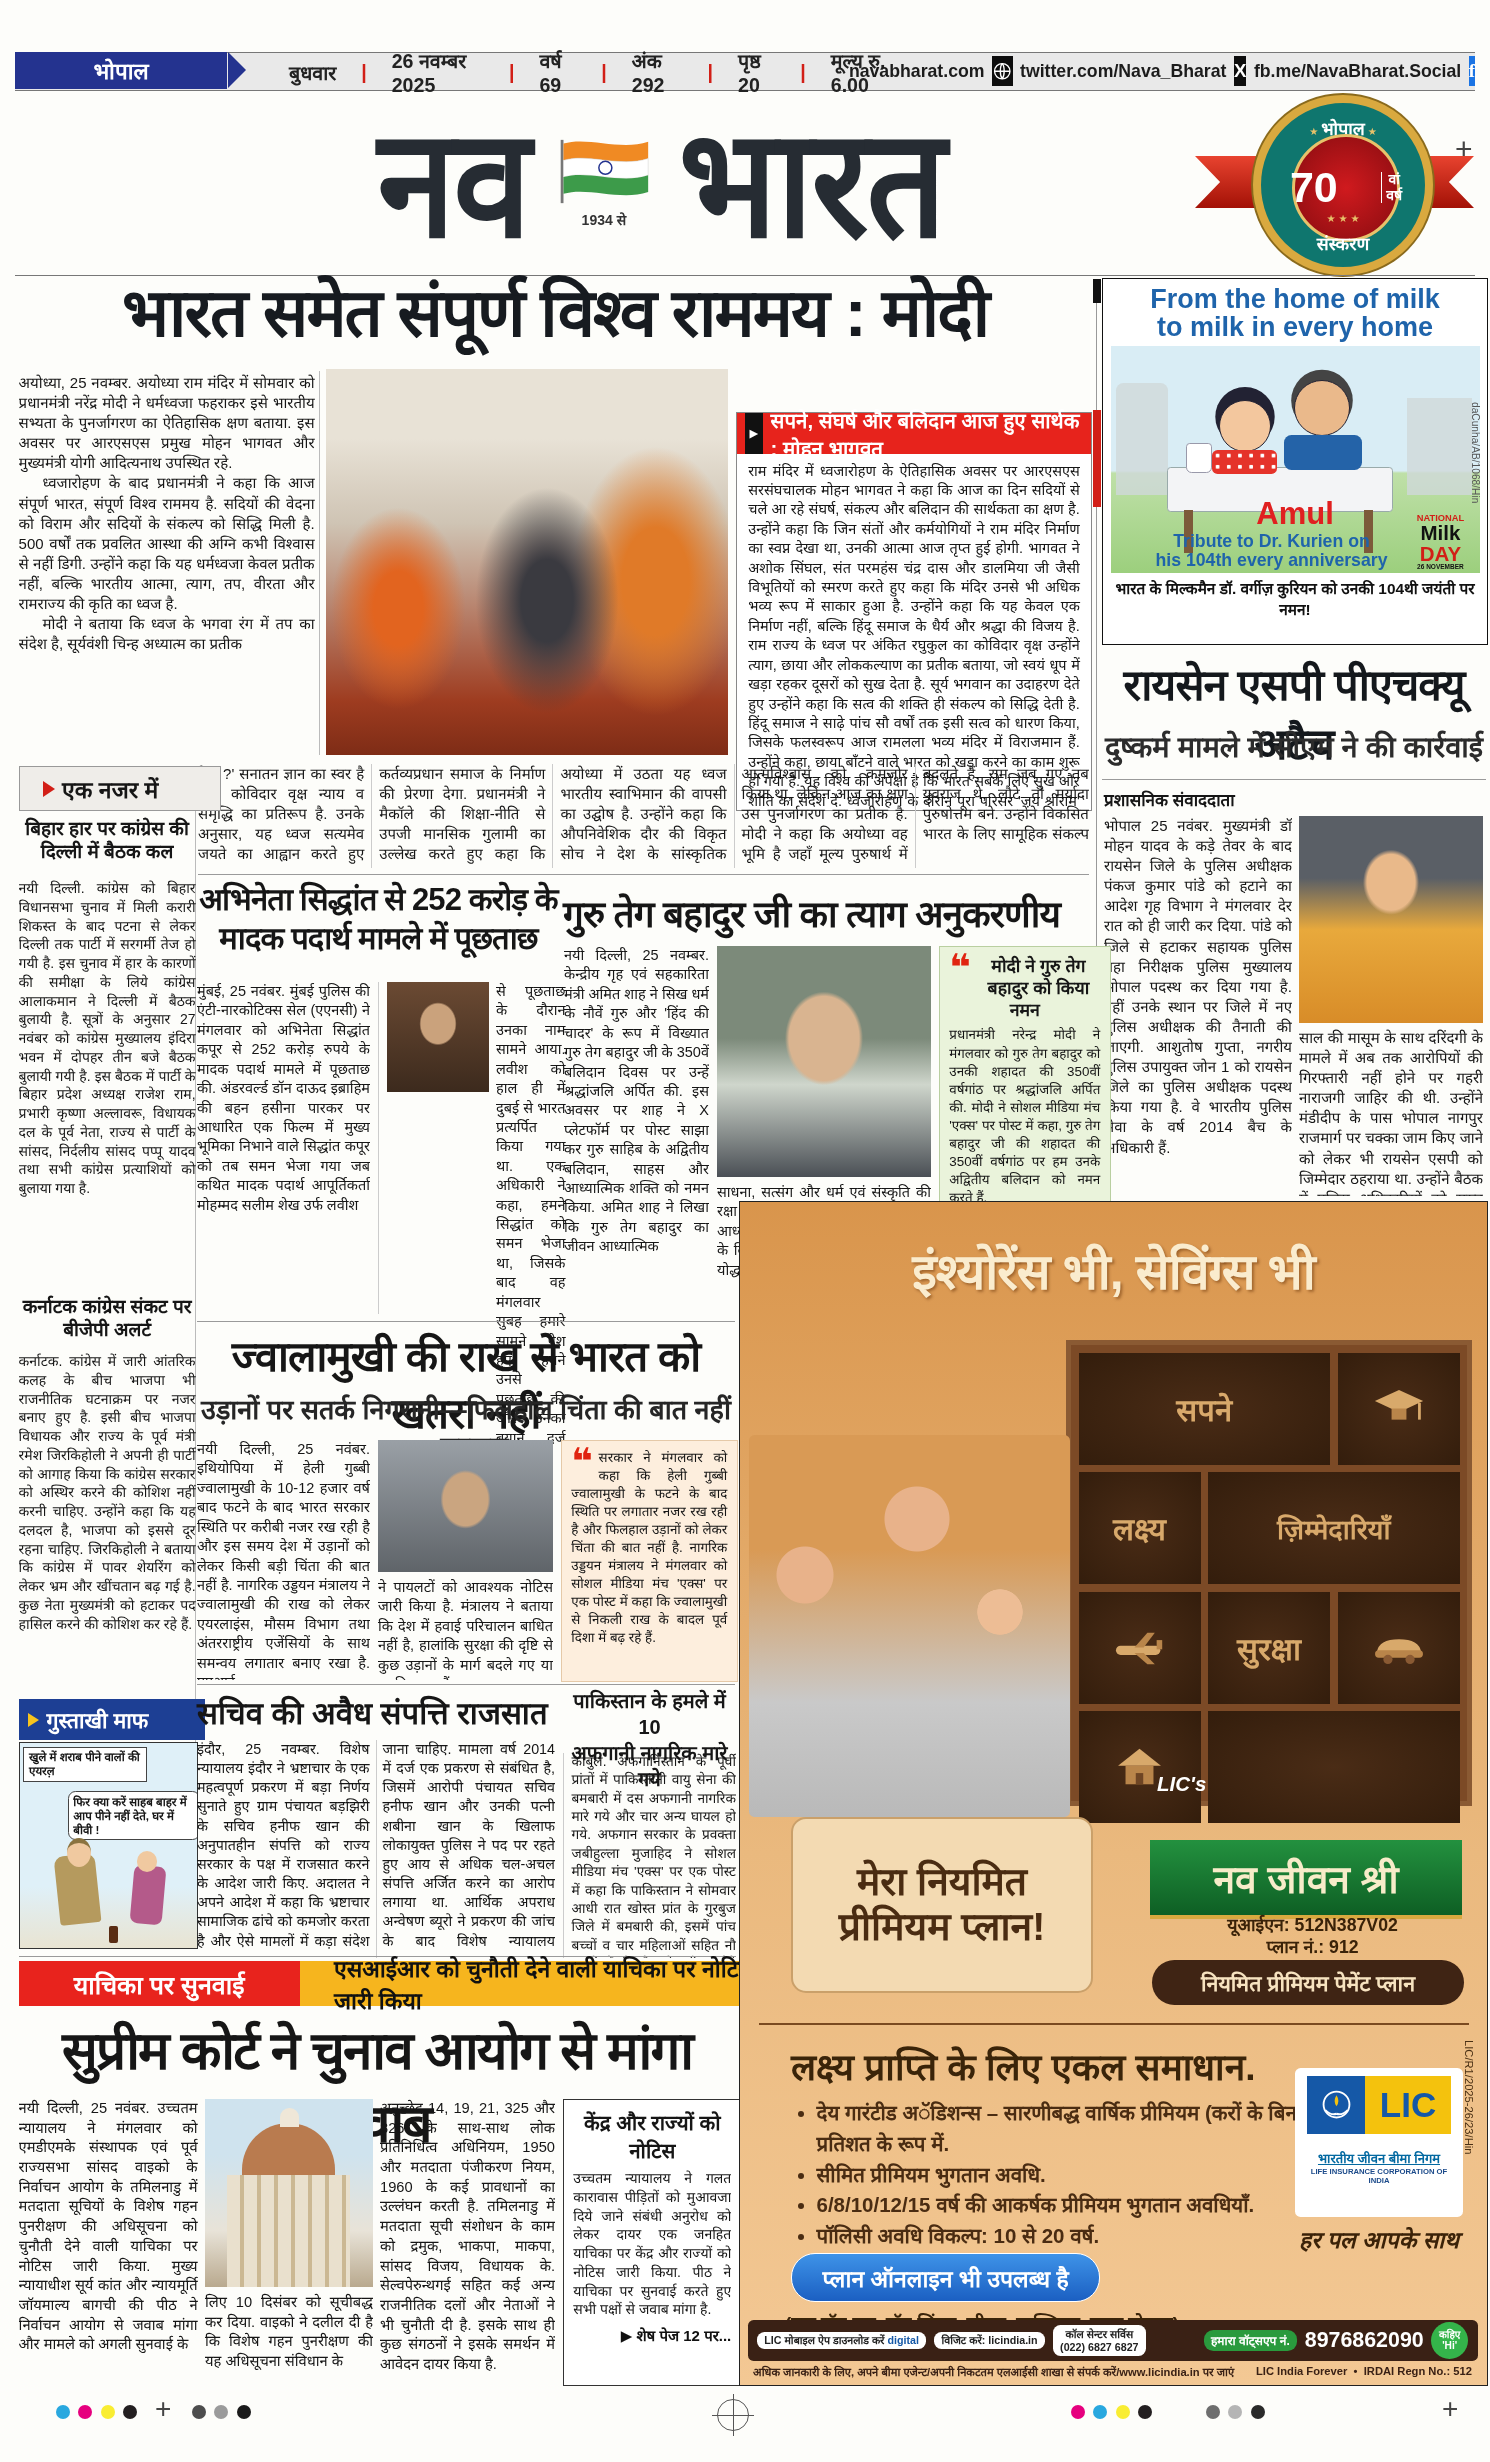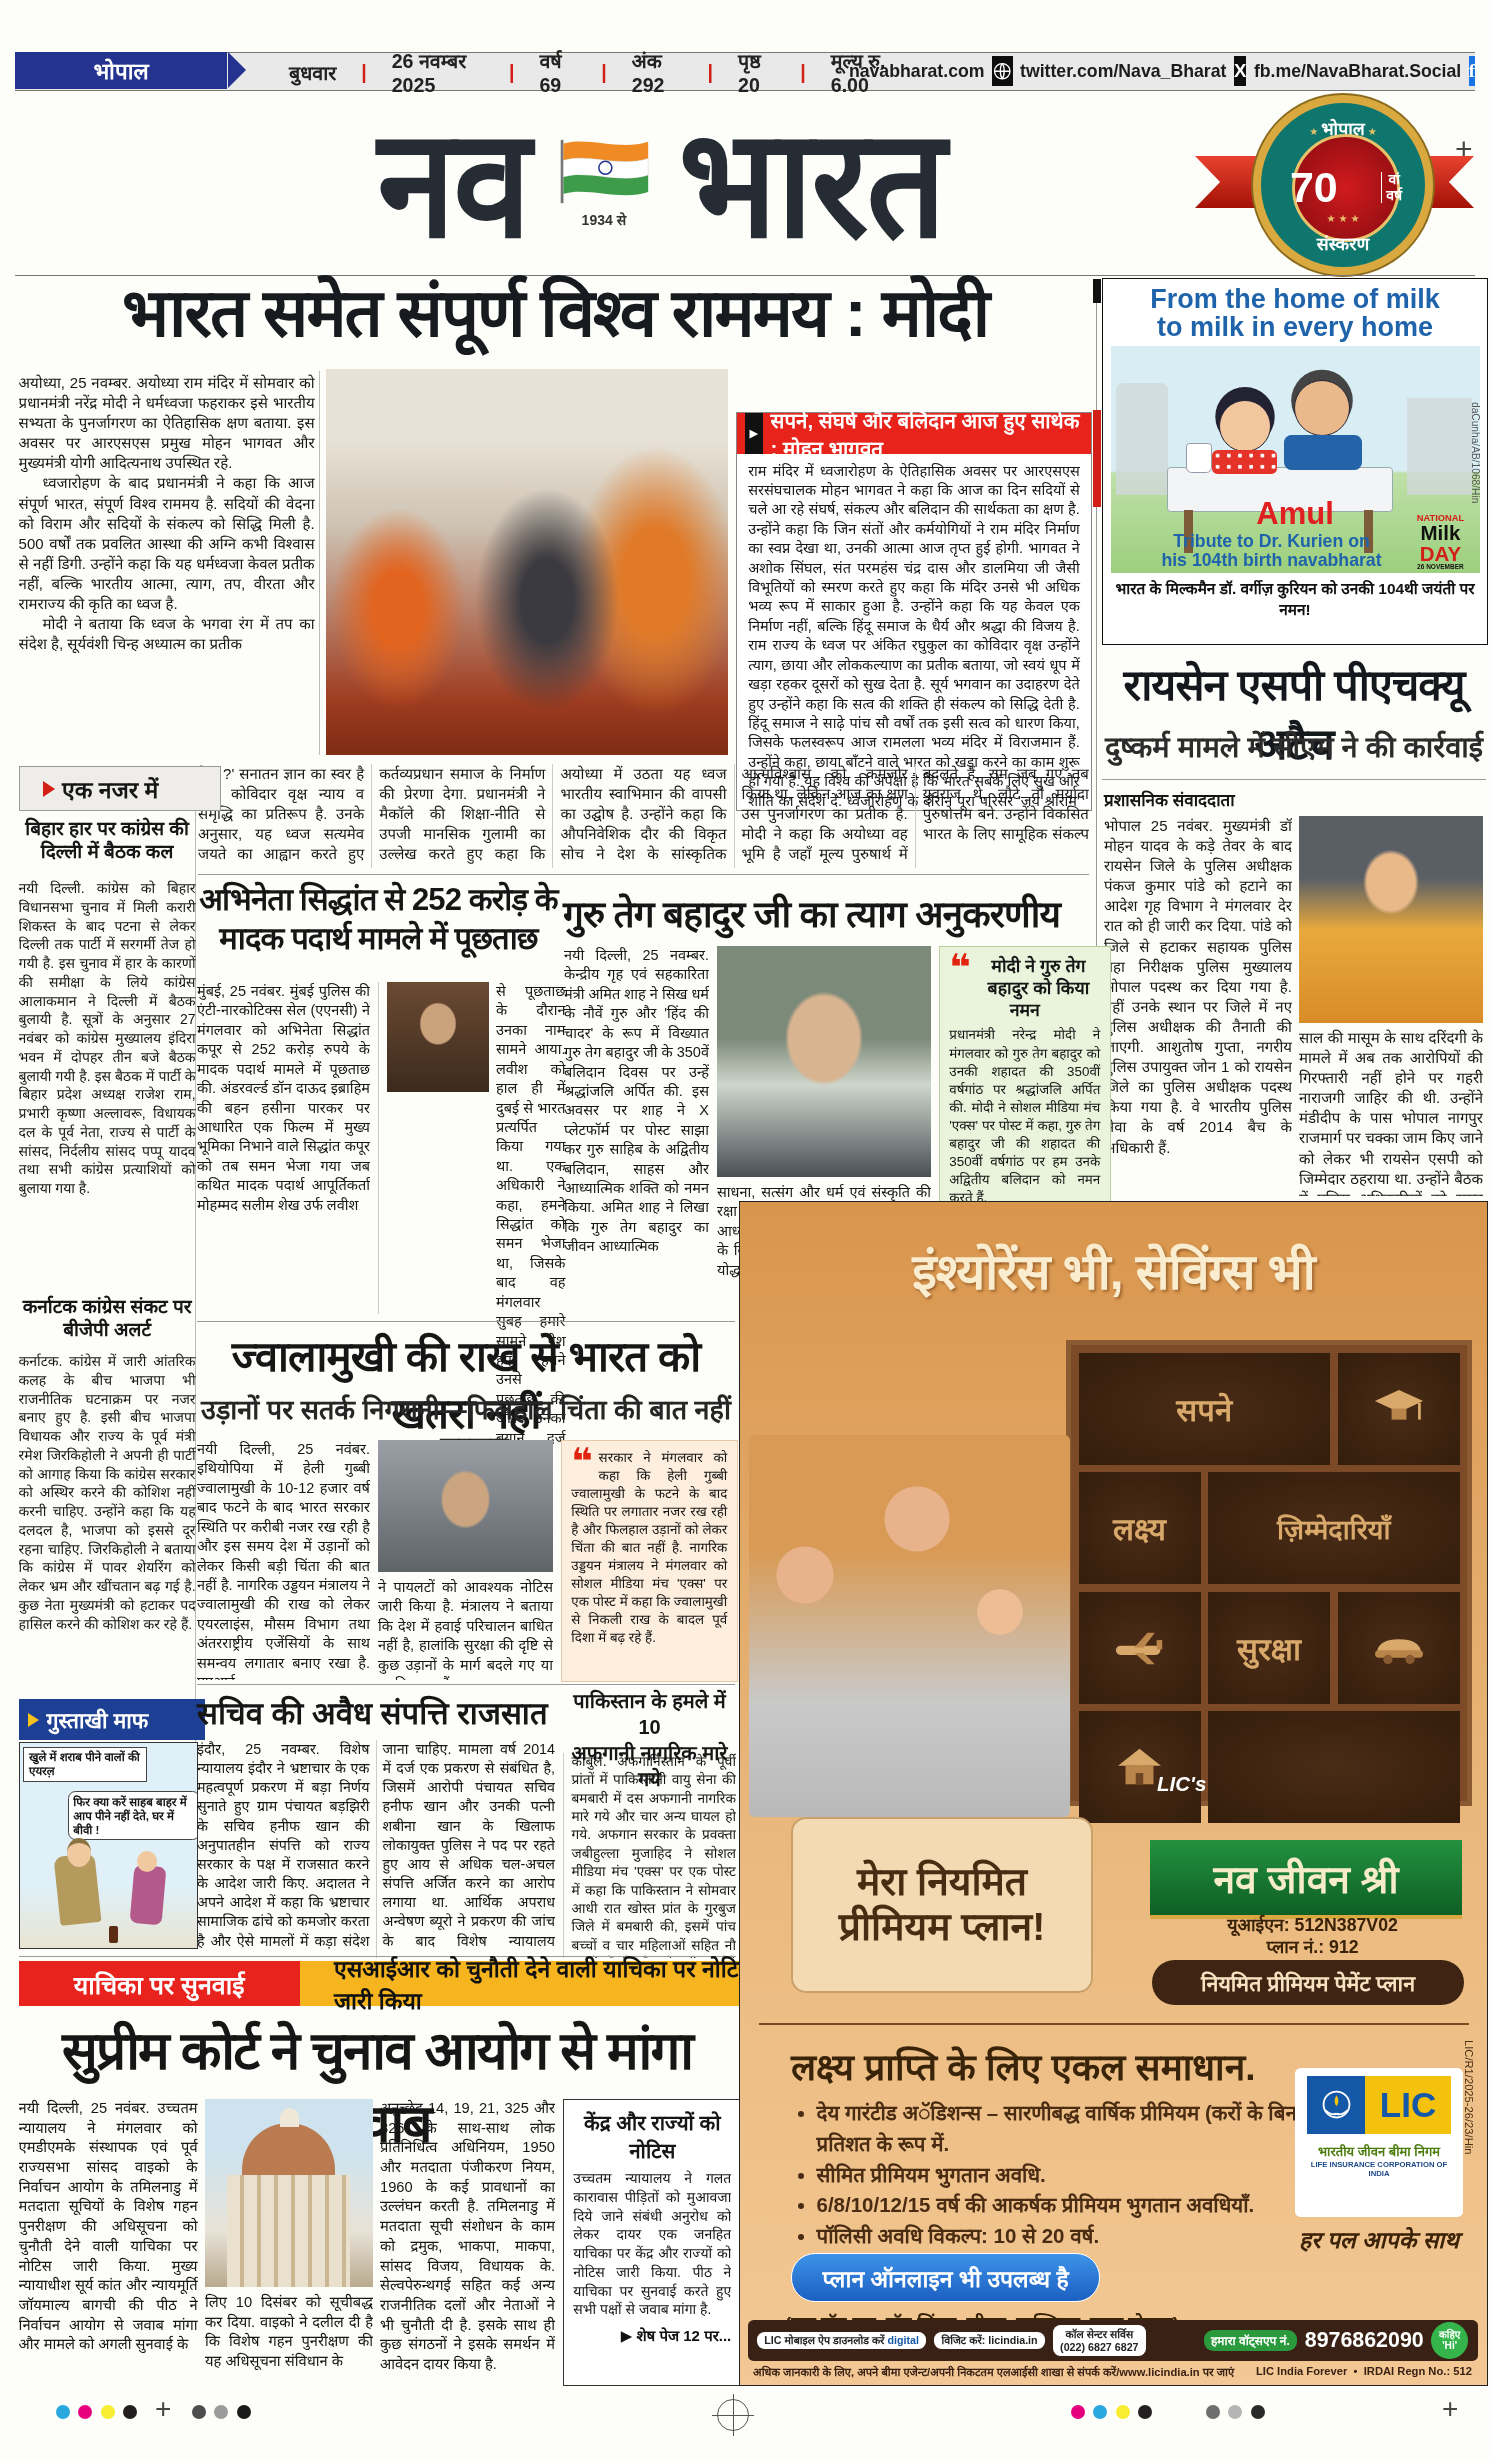--- a/index.html
+++ b/index.html
@@ -119,21 +119,21 @@
   .darkpill{left:412px;top:758px;width:312px;height:45px;background:#3f2414;border-radius:22.4px;color:#f7e3c0;display:flex;align-items:center;justify-content:center;font-size:21.4px;font-weight:800;}
   .licdiv{left:18.6px;top:821px;width:710px;height:1.9px;background:#7a4a20;}
   .solution{left:51px;top:838px;width:559px;font-size:37px;font-weight:900;color:#3a2409;}
   .bullets{left:56px;top:896px;width:517px;margin:0;padding-left:20.5px;color:#4a2c12;font-size:20.5px;font-weight:700;line-height:1.5;}
   .onlinepill{left:51px;top:1051px;width:307px;height:47px;background:linear-gradient(#3e93e8,#1b5fc2);border:1.9px solid #fff;border-radius:24px;color:#fff;display:flex;align-items:center;justify-content:center;font-size:23px;font-weight:800;}
   .plantype{left:45px;top:1108px;width:522px;font-size:18.6px;font-weight:700;color:#3a2409;}
   .liccard{left:555px;top:866px;width:168px;height:149px;background:#fff;border-radius:5.6px;padding:7.5px;box-sizing:border-box;text-align:center;}
   .logorow{display:flex;justify-content:center;}
   .bsq{width:58px;height:58px;background:#1558a7;display:flex;align-items:center;justify-content:center;color:#fff;font-size:32px;}
   .ysq{width:86px;height:58px;background:#f4c20d;display:flex;align-items:center;justify-content:center;color:#1558a7;font-size:35px;font-weight:900;}
-  .corphi{color:#4d7c0f;font-size:13px;font-weight:800;margin-top:8px;}
+  .corphi{color:#0369a1;font-size:13px;font-weight:800;margin-top:15px;text-decoration:underline;}
   .corpen{color:#1b4a8a;font-size:7.7px;font-weight:700;}
   .tagline{left:555px;top:1021px;width:168px;text-align:center;font-style:italic;font-size:23px;font-weight:800;color:#3b2208;}
   .sidecode{left:723px;top:838px;writing-mode:vertical-rl;font-size:11.2px;color:#4a3014;}
   .brown{left:7.5px;top:1118px;width:730px;height:41px;background:#3a2115;border-radius:5.6px;display:flex;align-items:center;gap:7.5px;padding:0 9.3px;box-sizing:border-box;}
   .chip{background:#fff;border-radius:7.5px;padding:2.8px 7.5px;font-size:10.7px;font-weight:800;color:#222;line-height:1.15;text-align:center;}
   .digi{color:#1558a7;font-weight:900;}
   .wa{margin-left:auto;display:flex;align-items:center;gap:7.5px;}
   .walabel{background:#2a9a3d;color:#fff;border-radius:9.3px;padding:1.9px 7.5px;font-size:12px;font-weight:800;text-align:center;}
   .wanum{color:#fff;font-size:21.4px;font-weight:900;}
   .wacircle{width:37px;height:37px;border-radius:50%;background:#34b44a;color:#fff;font-size:10.2px;font-weight:900;display:flex;flex-direction:column;align-items:center;justify-content:center;line-height:1.05;}
@@ -257,21 +257,21 @@
       <div class="leg" style="left:73px;"></div>
       <div class="leg" style="left:253px;"></div>
       <div class="jug"></div>
       <div class="head" style="left:108px;top:54px;width:50px;height:50px;background:#f3c79e;border:1.9px solid #223;box-shadow:0 -9.3px 0 3.7px #223;"></div>
       <div style="position:absolute;left:101px;top:104px;width:65px;height:24px;background:#e5332a;border-radius:5.6px;background-image:radial-gradient(#fff 1.9px,transparent 2.3px);background-size:11.2px 11.2px;"></div>
       <div class="head" style="left:183px;top:34px;width:54px;height:54px;background:#eab98b;border:1.9px solid #223;box-shadow:0 -7.5px 0 2.8px #444;"></div>
       <div style="position:absolute;left:173px;top:89px;width:78px;height:35px;background:#2463a8;border-radius:7.5px;"></div>
       <div class="am-brand">Amul</div>
       <div class="am-trib">
         <div>Tribute to Dr. Kurien on</div>
-        <div>his 104th birth navabharat</div>
+        <div>his 104th every anniversary</div>
       </div>
       <div class="milkday">
         <div class="md1">NATIONAL</div>
         <div class="md2">Milk</div>
         <div class="md3">DAY</div>
         <div class="md4">26 NOVEMBER</div>
       </div>
       <div class="amside">daCunha/AB/1068/Hin</div>
     </div>
     <div class="am-cap">भारत के मिल्कमैन डॉ. वर्गीज़ कुरियन को उनकी 104थी जयंती पर नमन!</div>

